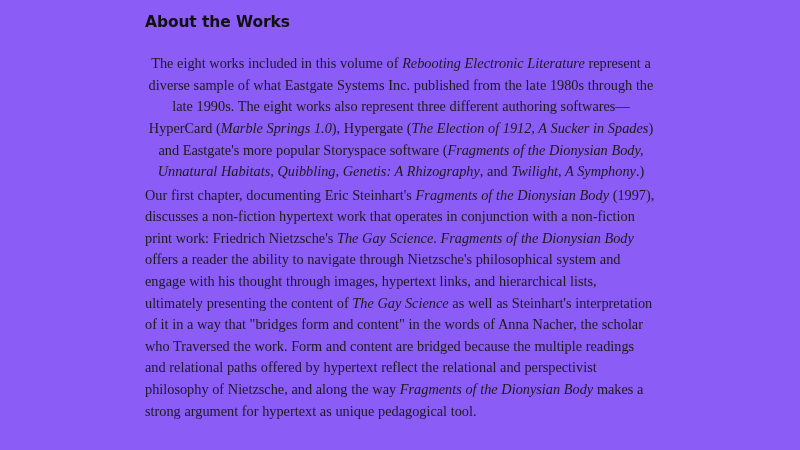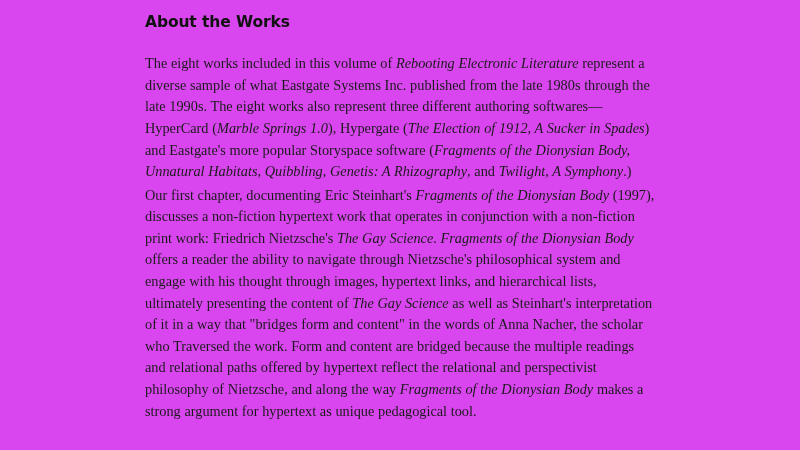--- a/index.html
+++ b/index.html
@@ -12,21 +12,21 @@
     height: 450px;
     background: #ffffff;
     font-family: "Liberation Serif", "DejaVu Serif", serif;
     color: #1a1a1a;
     overflow: hidden;
   }
   .page {
     position: relative;
     width: 800px;
     height: 450px;
-    background: #d946ef;
+    background: #8b5cf6;
   }
   .content {
     position: absolute;
     left: 145px;
     top: 0;
     width: 512px;
   }
   .section-heading {
     font-family: "DejaVu Sans", "Liberation Sans", sans-serif;
     font-weight: bold;
@@ -41,20 +41,21 @@
     font-family: "Liberation Serif", "DejaVu Serif", serif;
     font-size: 14.3px;
     line-height: 21.6px;
     color: #1b1b1b;
     margin: 0;
     text-align: left;
     word-spacing: 0.1px;
   }
   .body-para.first-para {
     margin-top: 21px;
+    text-align: center;
   }
   .body-para + .body-para {
     margin-top: 2px;
   }
   .body-para i,
   .body-para em {
     font-style: italic;
   }
 </style>
 </head>

